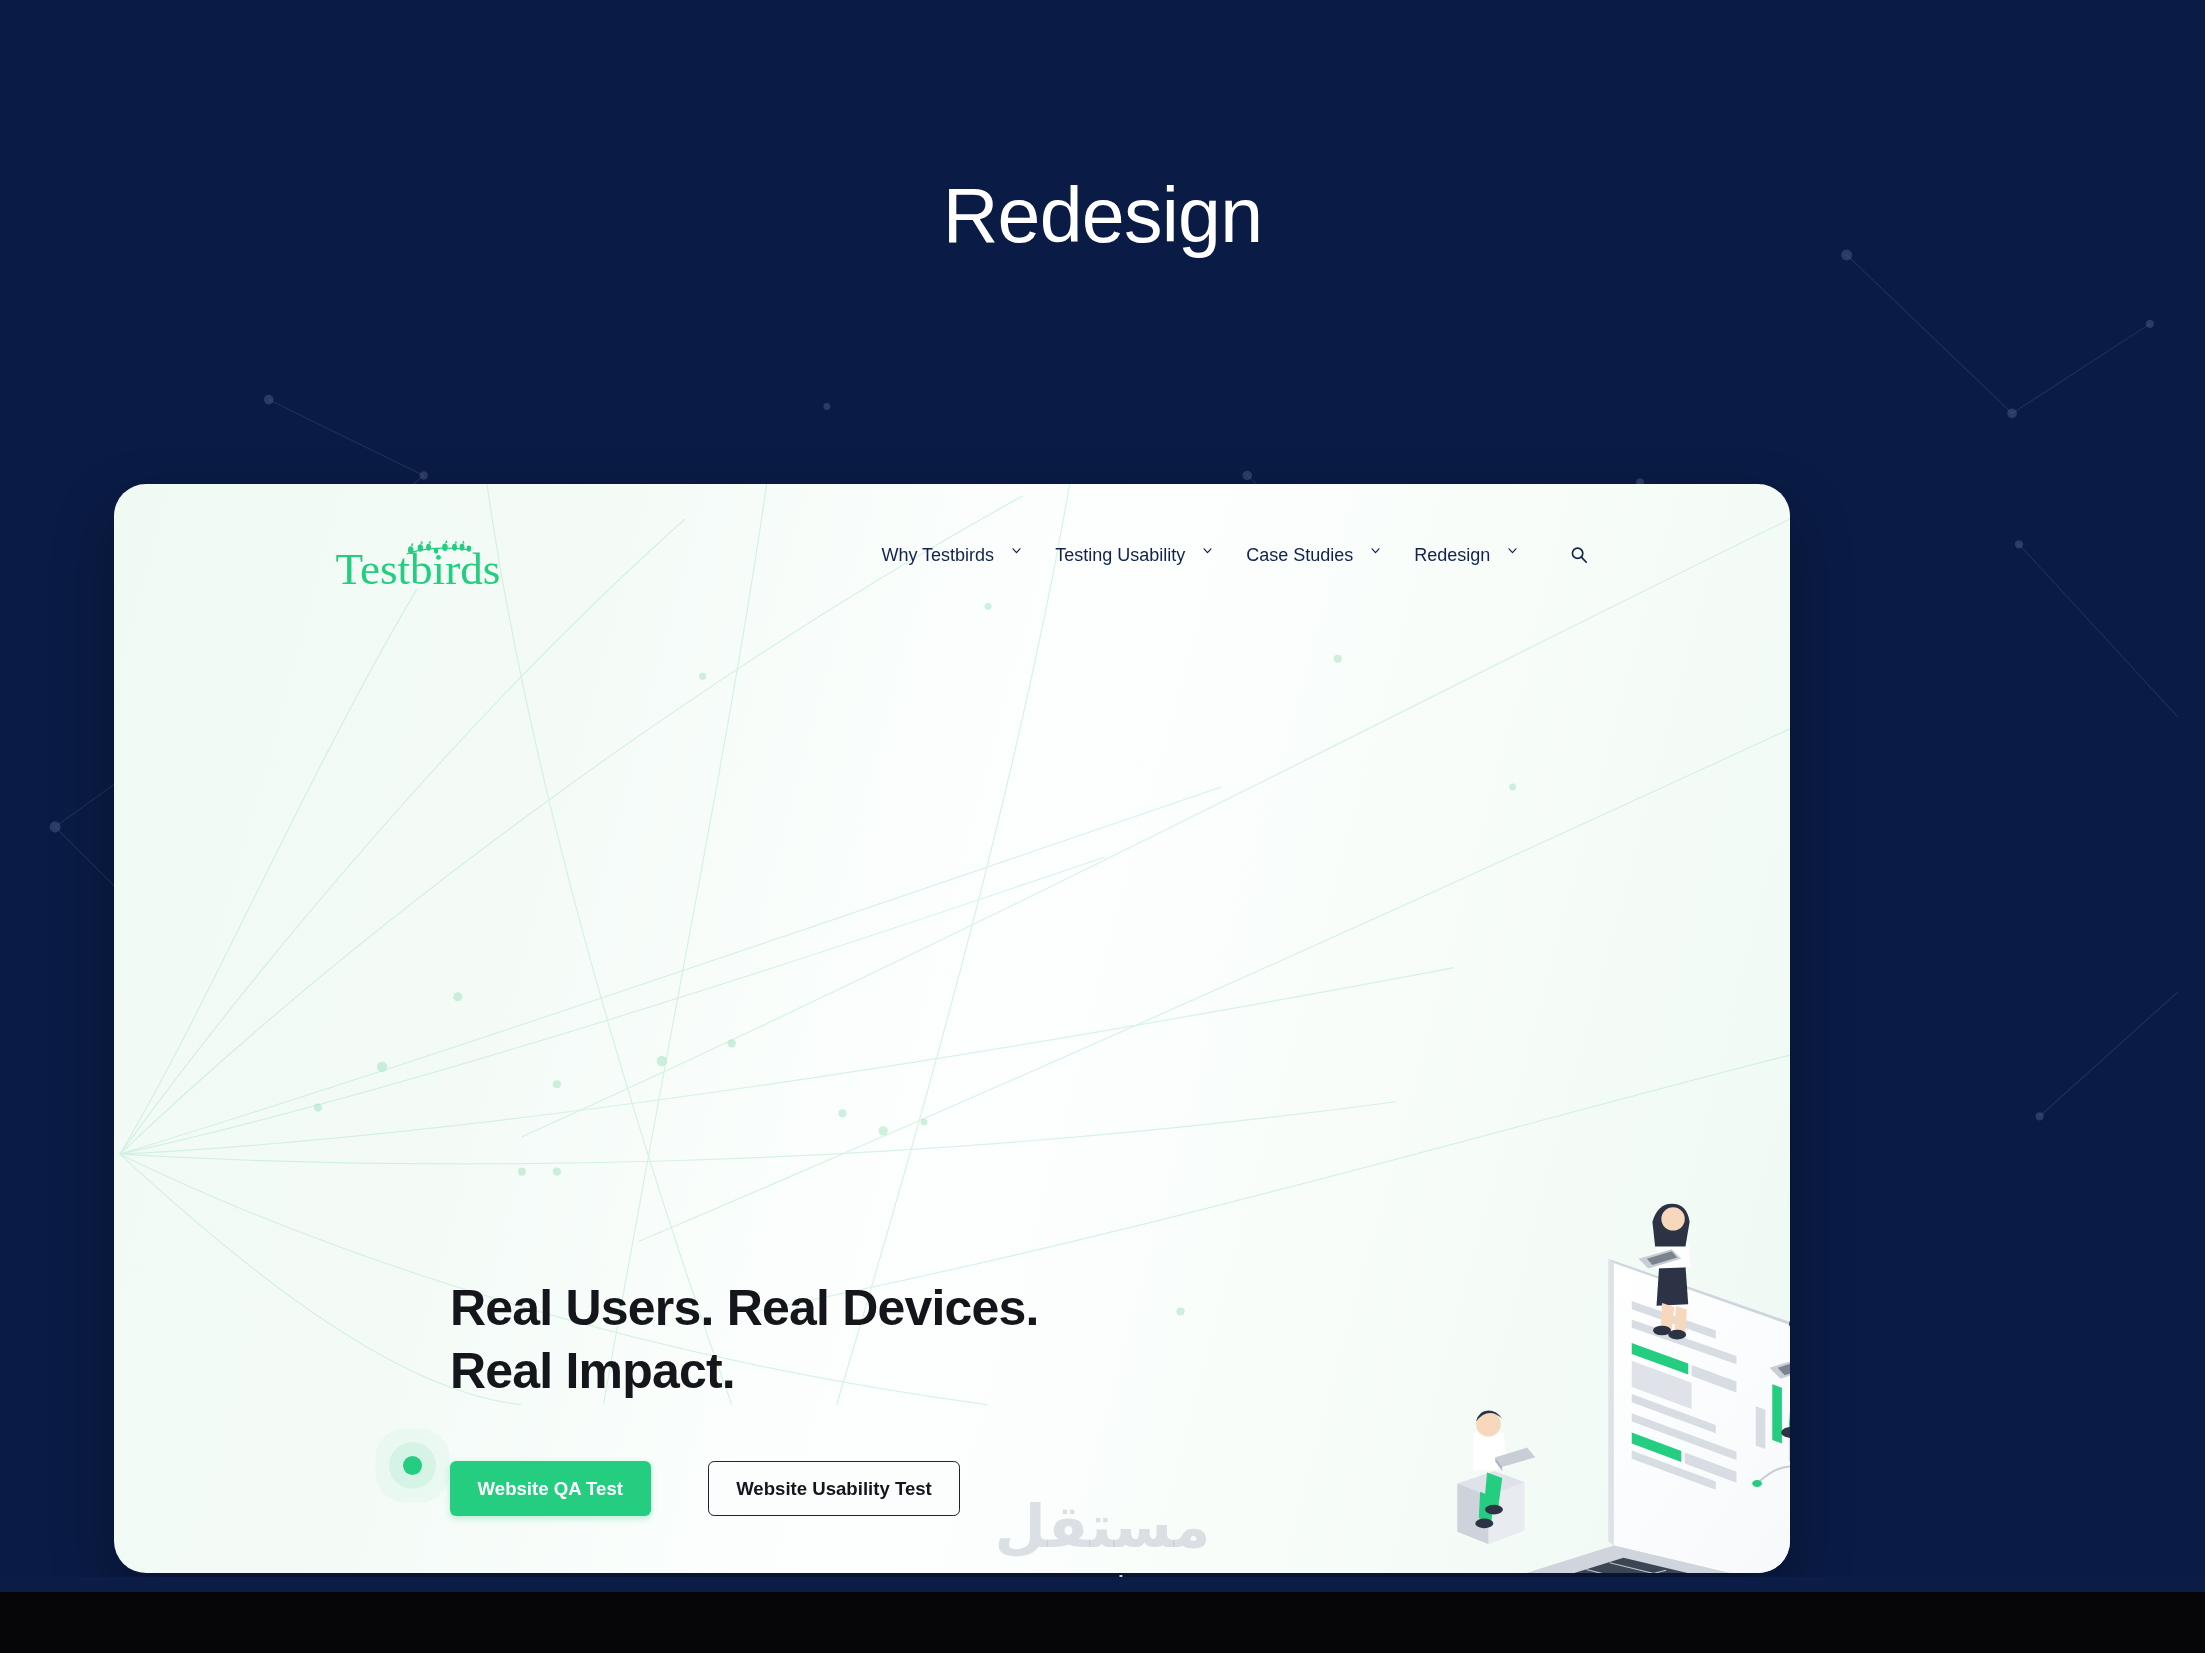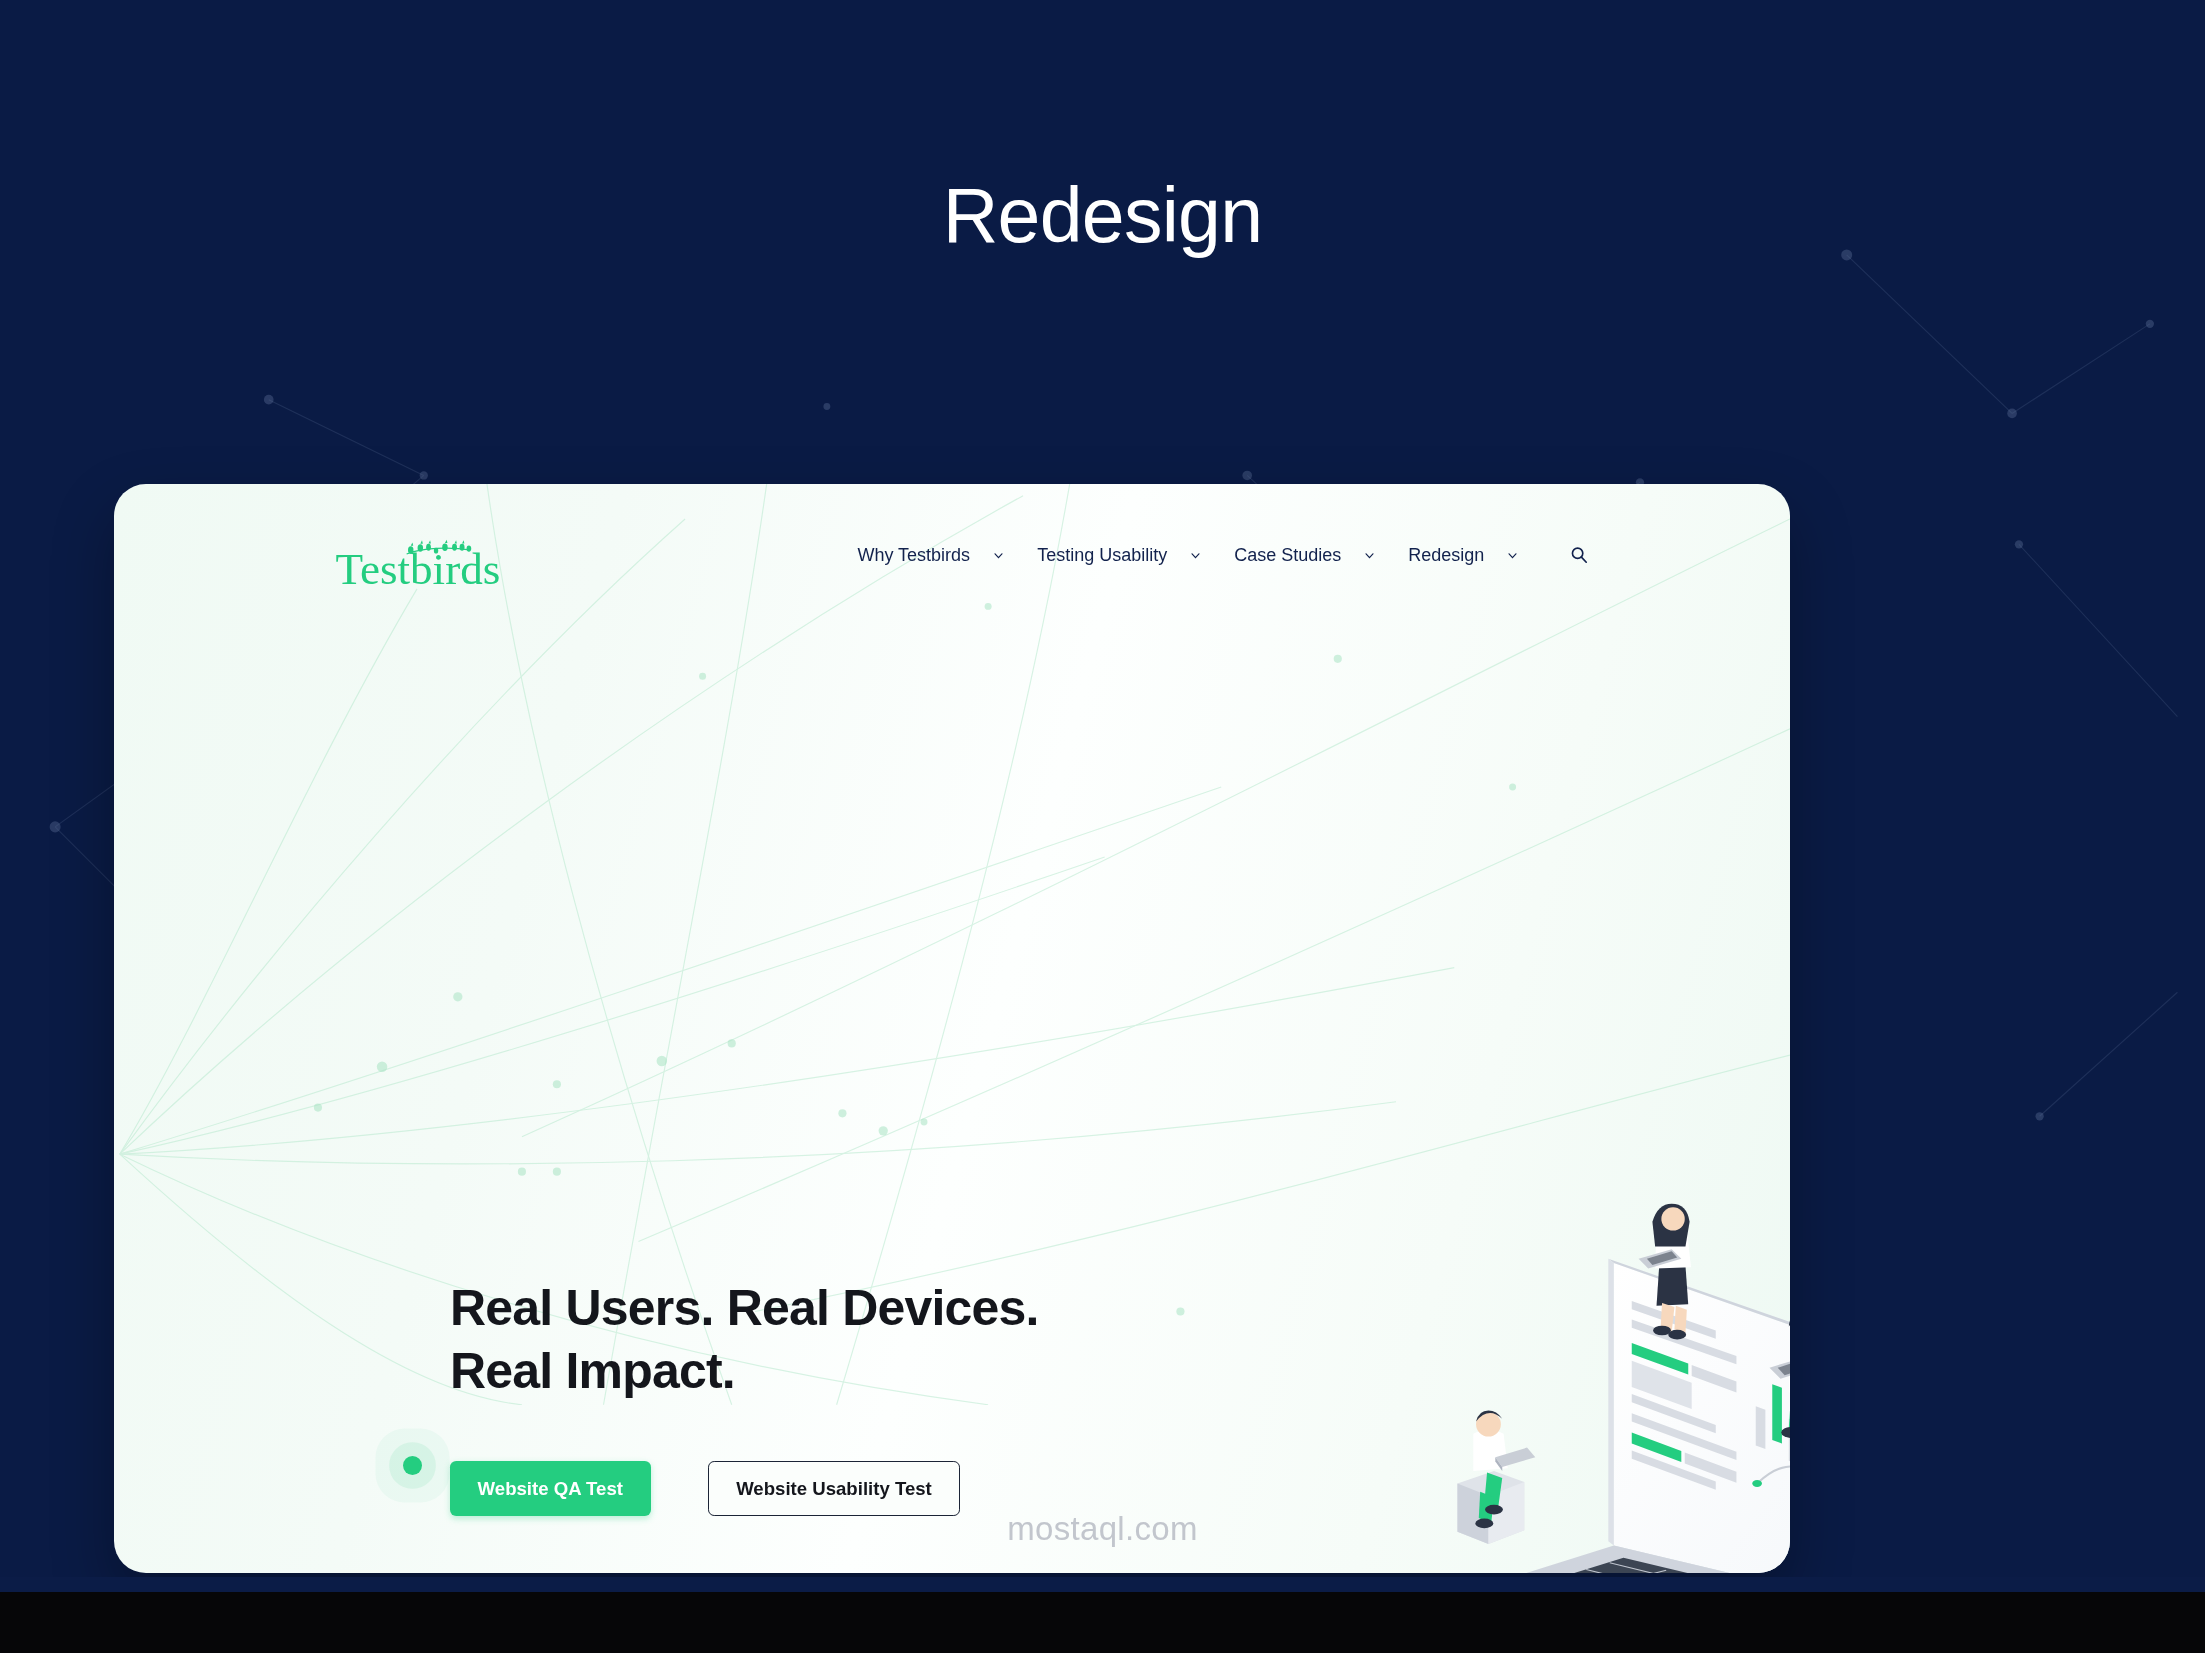--- a/index.html
+++ b/index.html
@@ -48,21 +48,21 @@
   }
   #logo{
     position:absolute;left:221px;top:4.1px;
     width:172px;height:52px;
   }
   #nav{
     position:absolute;right:200px;top:9.6px;
     display:flex;align-items:center;gap:33px;
   }
   .nav-item{
-    display:flex;align-items:center;gap:23px;
+    display:flex;align-items:flex-start;gap:17px;
     font-size:18px;color:#12224d;white-space:nowrap;cursor:pointer;
   }
   .nav-caret{display:block;width:11px;height:11px;}
   #search-btn{margin-left:18px;display:flex;align-items:center;cursor:pointer;}
 
   
   #hero-copy{position:absolute;left:336px;top:793px;width:896px;}
   #headline{
     font-size:50px;font-weight:700;color:#14161c;line-height:1.26;
     letter-spacing:-0.8px;margin:0;white-space:pre-line;
@@ -464,18 +464,19 @@
     <h1 id="headline">Real Users. Real Devices.
 Real Impact.</h1>
     <div id="cta-row">
       <button id="cta-primary">Website QA Test</button>
       <button id="cta-secondary">Website Usability Test</button>
     </div>
   </div>
 </div>
 
 <div id="watermark">
+  <div id="wm-ar">مستقل</div>
   <div id="wm-latin">mostaql.com</div>
 </div>
 
 <div id="band-navy"></div>
 <div id="band-black"></div>
 
 
 </body></html>

